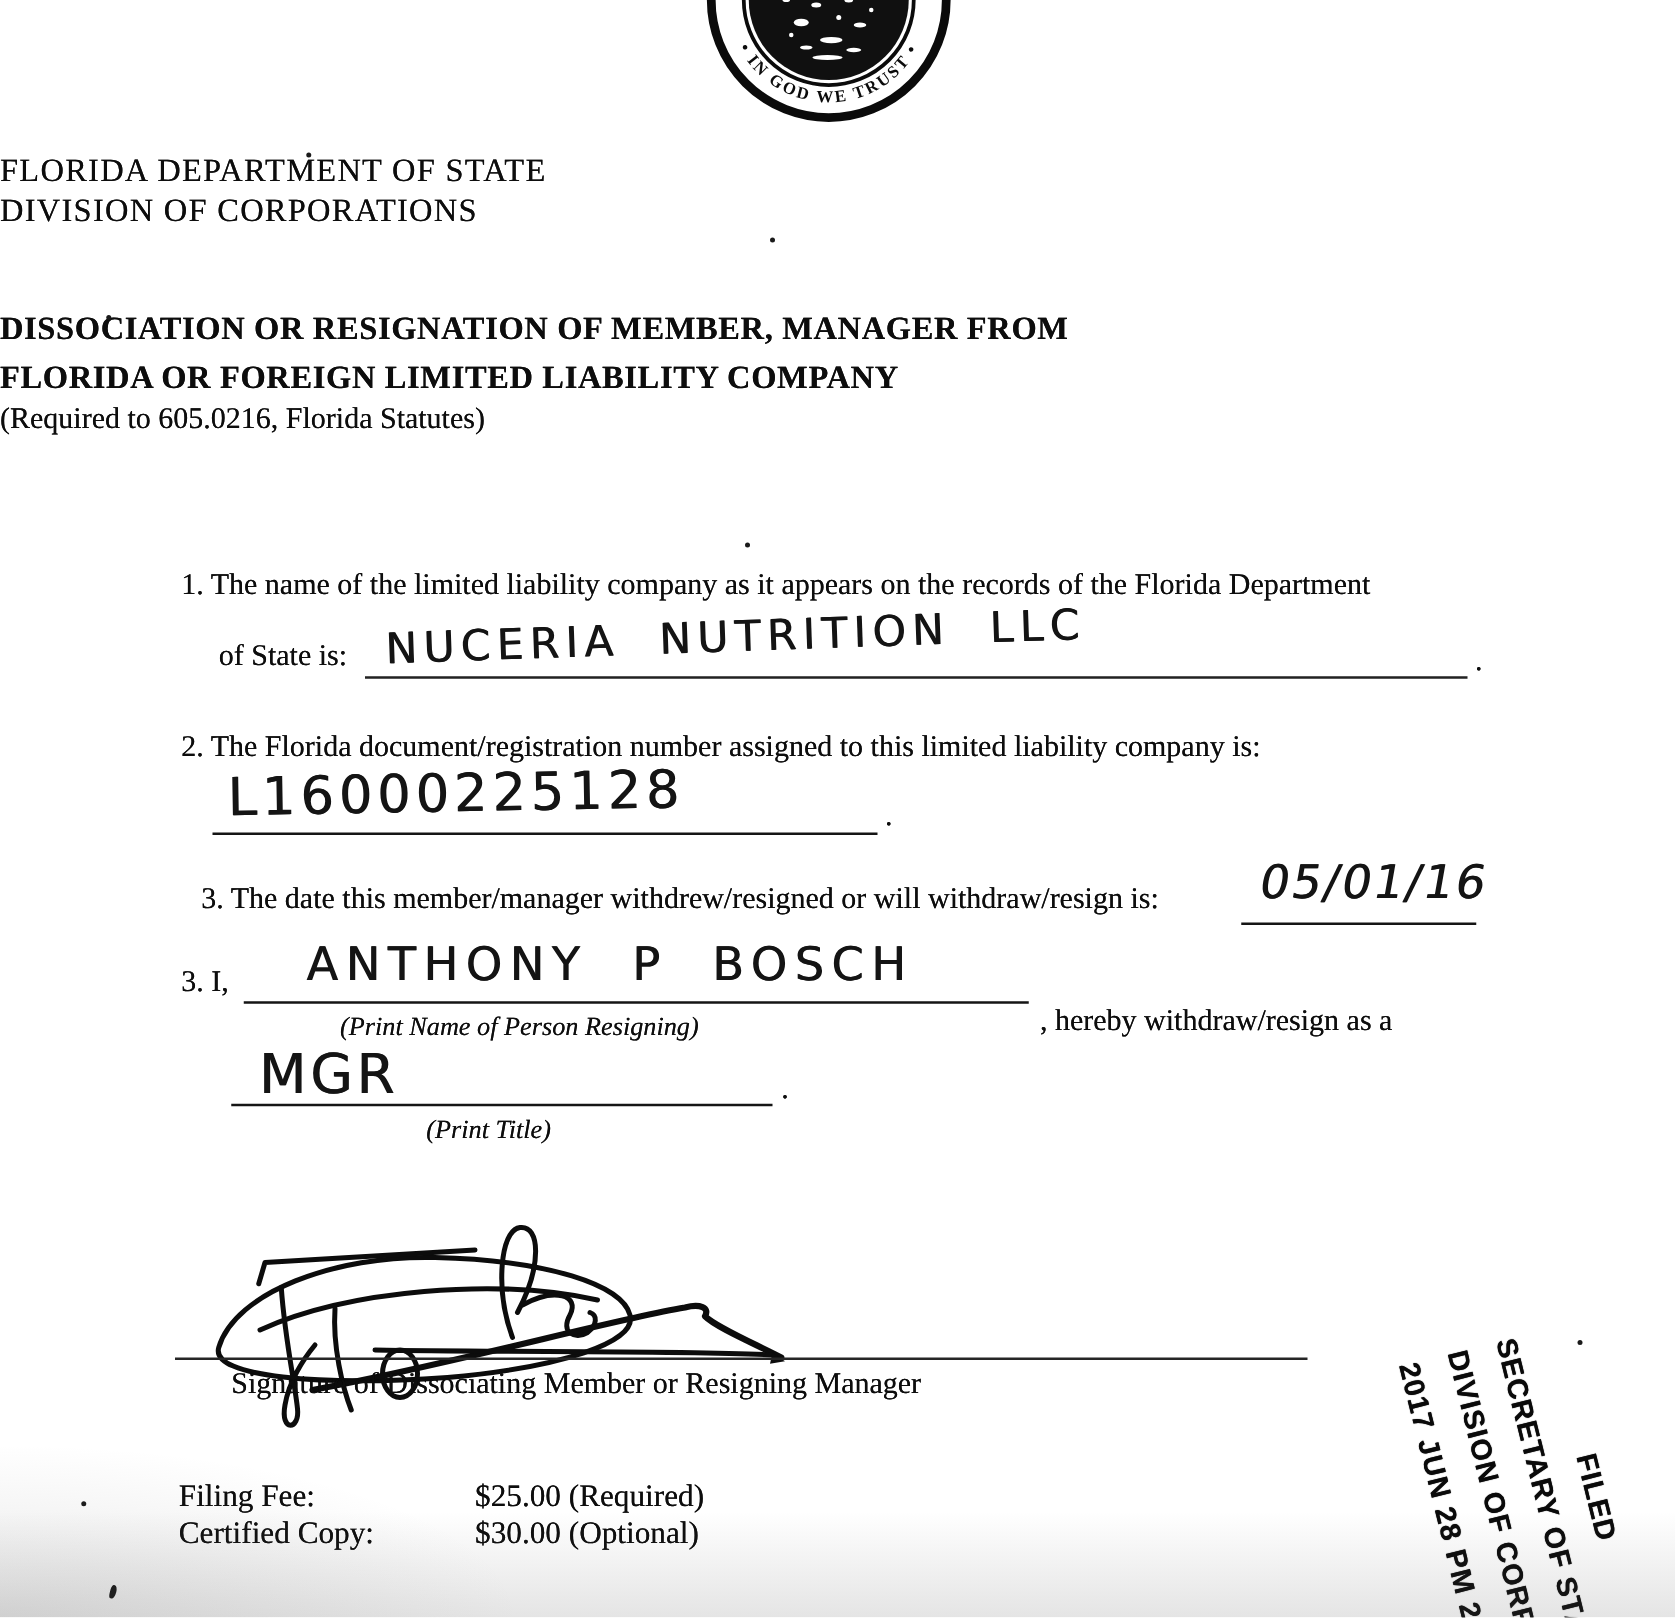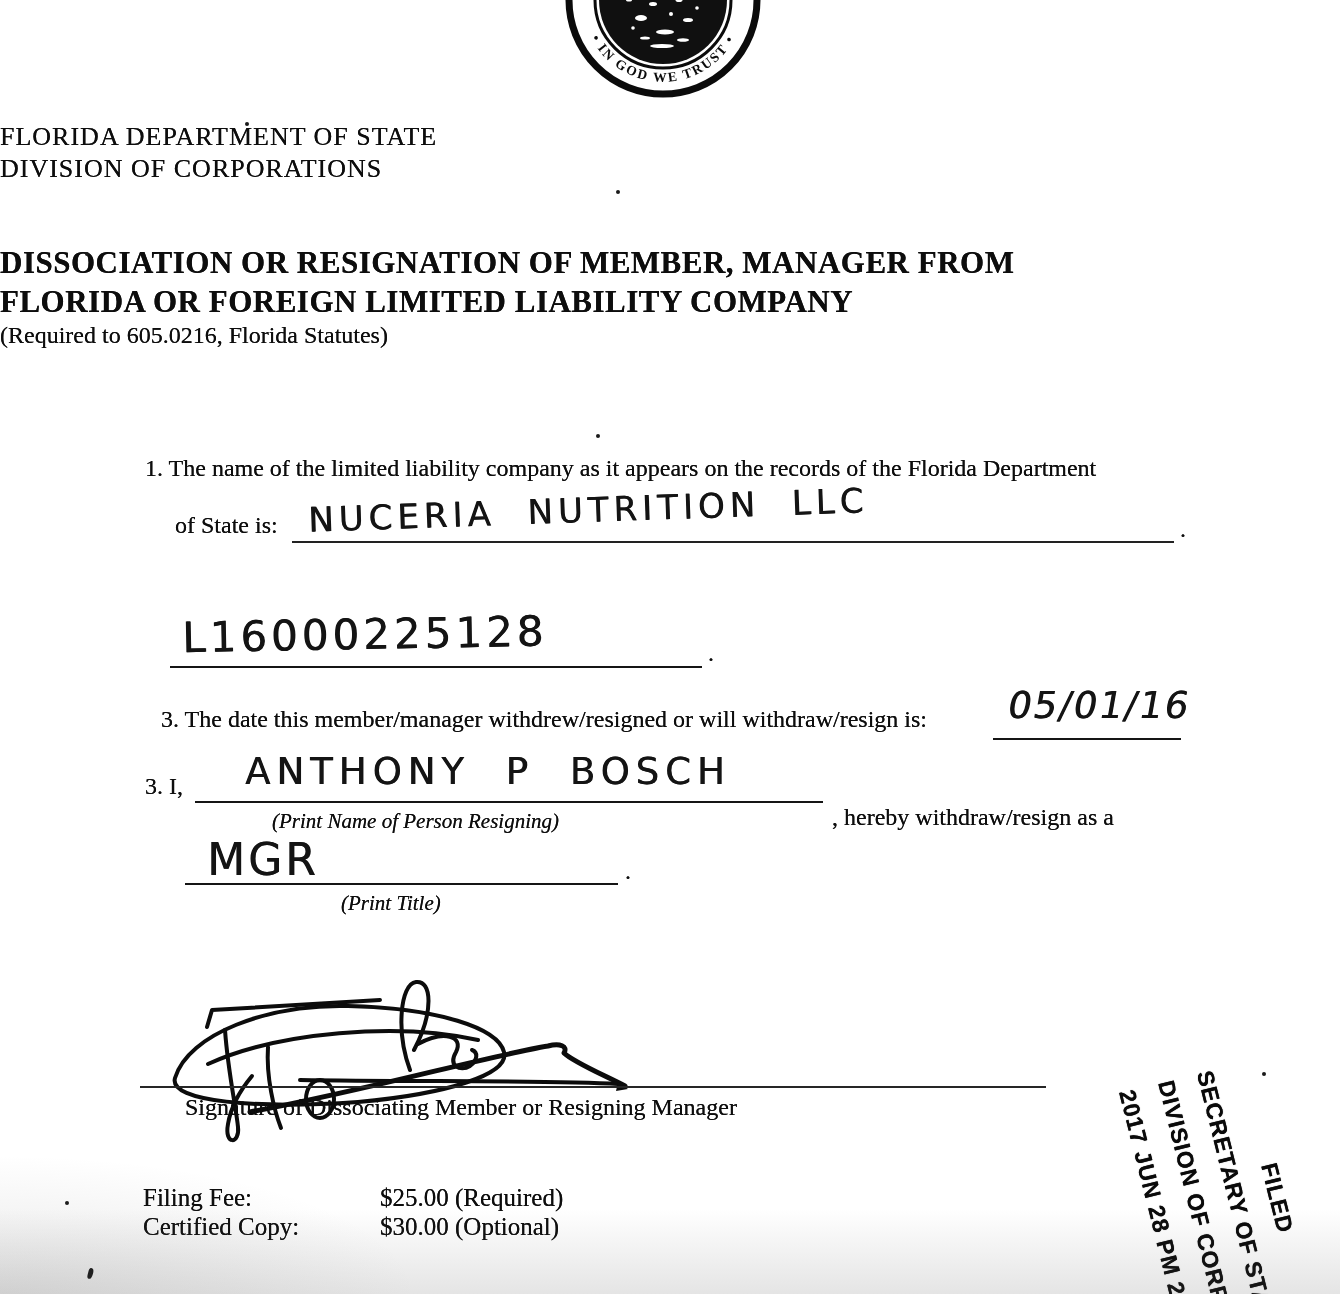--- a/index.html
+++ b/index.html
@@ -3,21 +3,21 @@
 <meta charset="utf-8">
 <style>
   html,body{margin:0;padding:0;background:#fff;}
   .page{
     position:relative;width:1340px;height:1294px;background:#ffffff;
     overflow:hidden;font-family:"Liberation Serif", serif;color:#0d0d0d;
   }
   .printed{position:absolute;font-size:24px;color:#0d0d0d;text-shadow:0 0 .5px rgba(0,0,0,.85);white-space:nowrap;}
   .centered{left:0;width:1340px;text-align:left;}
   .agency{top:121px;font-size:26px;line-height:32px;letter-spacing:1px;}
-  .title{top:243px;font-size:31px;line-height:39px;font-weight:bold;letter-spacing:.5px;}
+  .title{top:243px;font-size:26px;line-height:39px;font-weight:bold;letter-spacing:.5px;}
   .subtitle{top:322px;font-size:24px;}
   .caption-italic{font-style:italic;font-size:21px;}
   .hw{position:absolute;font-family:"DejaVu Sans", sans-serif;color:#141414;white-space:nowrap;
       text-shadow:.6px 0 0 #141414;}
   .uline{position:absolute;border-bottom:2px solid #151515;height:0;}
   .uline.faded{border-bottom-color:#222;}
   .dotmark{position:absolute;background:#1a1a1a;border-radius:50%;}
   .sig-line{position:absolute;left:140px;top:1086px;width:906px;border-top:2px solid #262626;}
   .fees-label{left:143px;font-size:25px;}
   .fees-value{left:380px;font-size:25px;}
@@ -94,20 +94,21 @@
     <div>FLORIDA OR FOREIGN LIMITED LIABILITY COMPANY</div>
   </div>
   <div class="printed centered subtitle">(Required to 605.0216, Florida Statutes)</div>
 
   <div class="printed" style="left:145px;top:455px;">1. The name of the limited liability company as it appears on the records of the Florida Department</div>
   <div class="printed" style="left:175px;top:512px;">of State is:</div>
   <div class="uline faded" style="left:292px;top:541px;width:882px;"></div>
   <span class="hw" style="left:308px;top:490px;font-size:34px;letter-spacing:5px;word-spacing:16px;transform:rotate(-2deg);">NUCERIA NUTRITION LLC</span>
   <div class="printed" style="left:1180px;top:516px;">.</div>
 
+  <div class="printed" style="left:145px;top:585px;">2. The Florida document/registration number assigned to this limited liability company is:</div>
   <span class="hw" style="left:182px;top:610px;font-size:42px;letter-spacing:4px;transform:rotate(-1deg);">L16000225128</span>
   <div class="uline" style="left:170px;top:666px;width:532px;"></div>
   <div class="printed" style="left:708px;top:640px;">.</div>
 
   <div class="printed" style="left:161px;top:706px;">3. The date this member/manager withdrew/resigned or will withdraw/resign is:</div>
   <span class="hw" style="left:1008px;top:684px;font-size:37px;letter-spacing:2px;transform:skewX(-10deg);">05/01/16</span>
   <div class="uline" style="left:993px;top:738px;width:188px;"></div>
 
   <div class="printed" style="left:145px;top:773px;">3. I,</div>
   <span class="hw" style="left:212px;top:750px;font-size:37px;letter-spacing:6px;word-spacing:18px;margin-left:33px;">ANTHONY P BOSCH</span>

